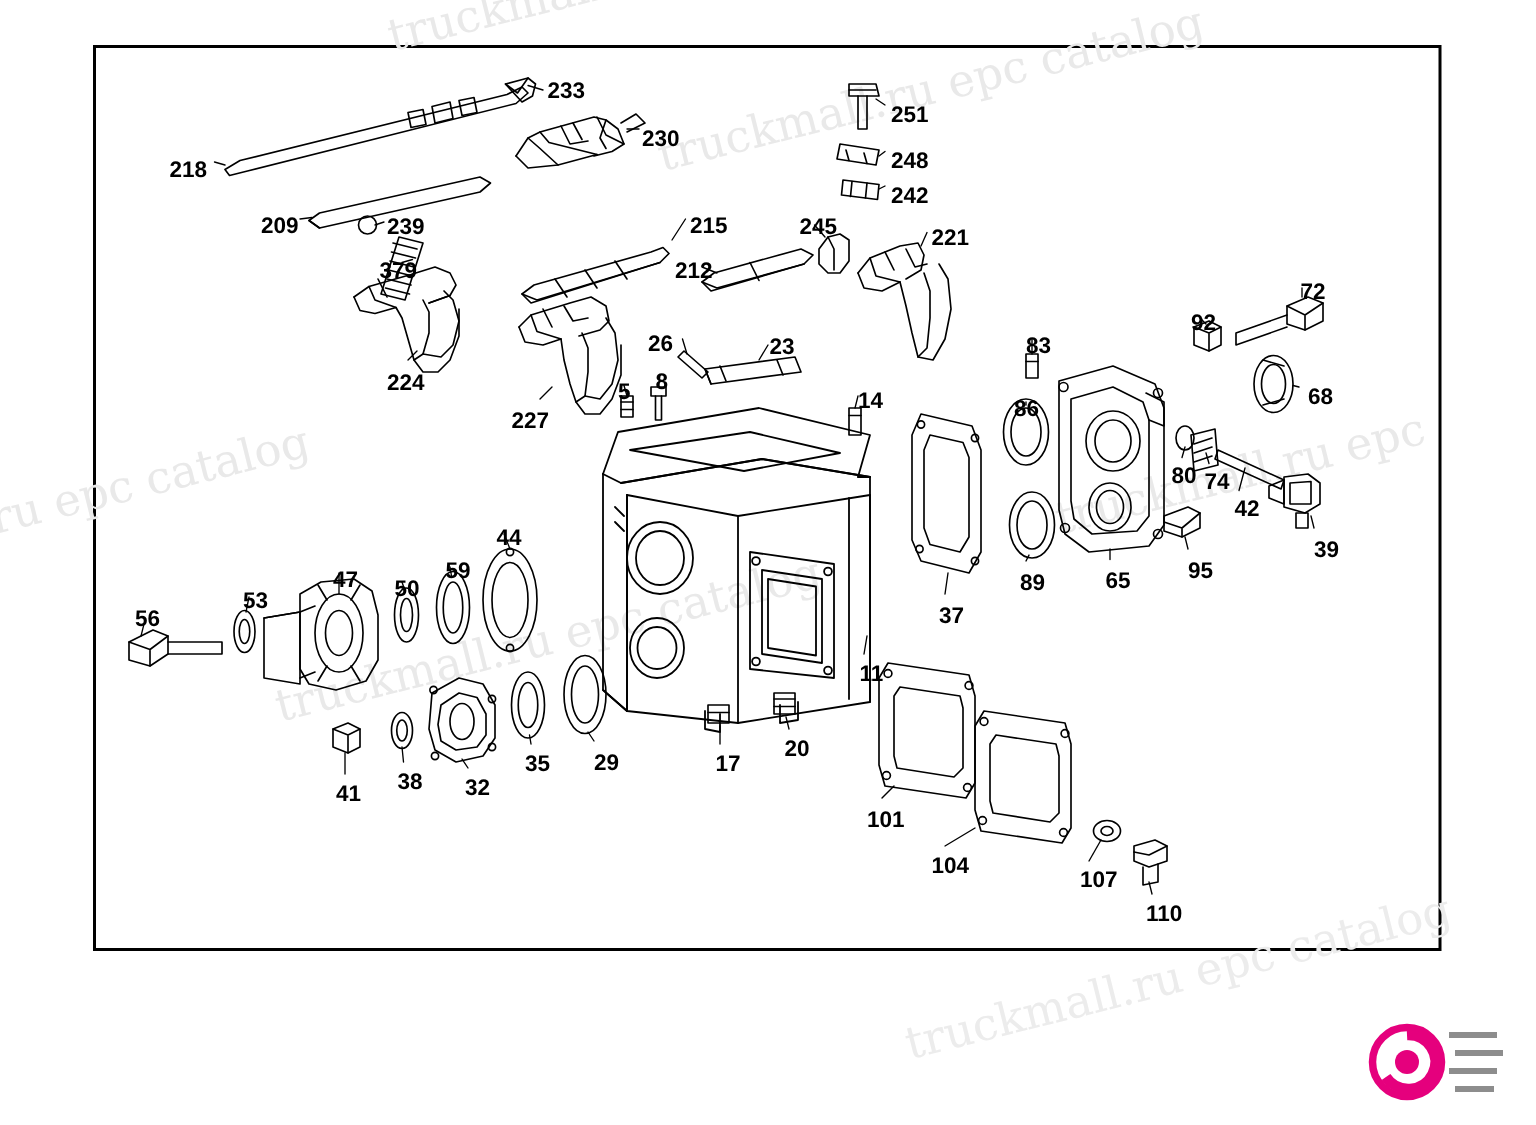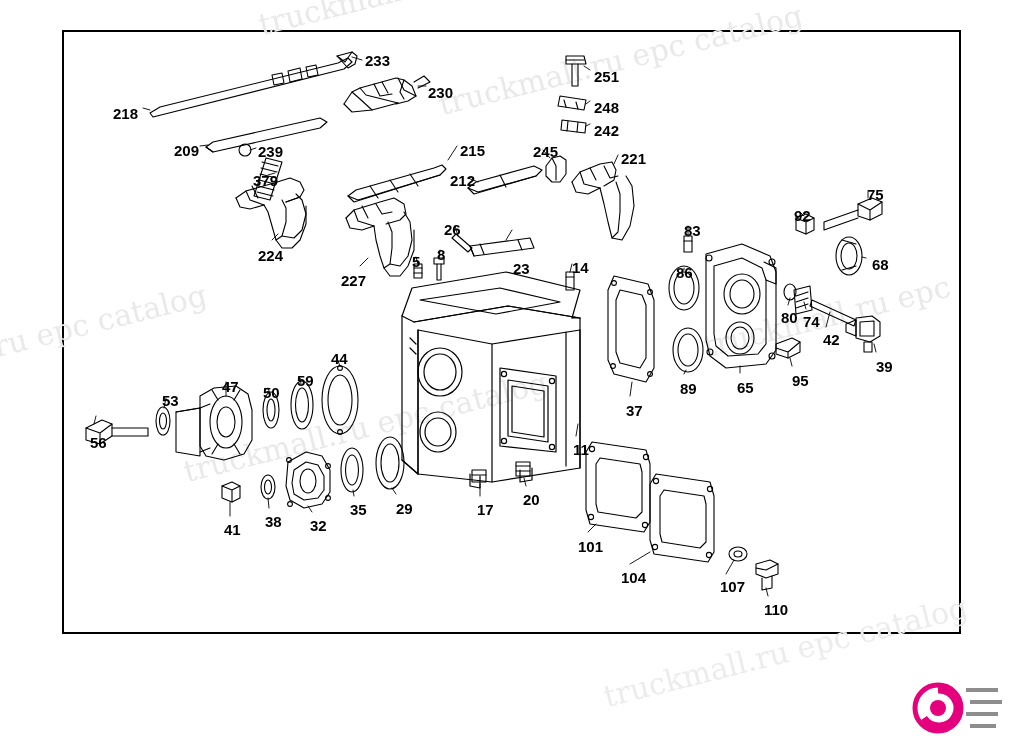--- a/index.html
+++ b/index.html
@@ -480,42 +480,42 @@
   <div class="label" style="left:341px;top:272px;">227</div>
   <div class="label" style="left:460px;top:142px;">215</div>
   <div class="label" style="left:450px;top:172px;">212</div>
   <div class="label" style="left:533px;top:143px;">245</div>
   <div class="label" style="left:621px;top:150px;">221</div>
   <div class="label" style="left:594px;top:68px;">251</div>
   <div class="label" style="left:594px;top:99px;">248</div>
   <div class="label" style="left:594px;top:122px;">242</div>
   <div class="label" style="left:412px;top:253px;">5</div>
   <div class="label" style="left:437px;top:246px;">8</div>
-  <div class="label" style="left:444px;top:221px;">26</div>
-  <div class="label" style="left:513px;top:223px;margin-top:37px;">23</div>
+  <div class="label" style="left:432px;top:221px;">26</div>
+  <div class="label" style="left:513px;top:223px;">23</div>
   <div class="label" style="left:572px;top:259px;">14</div>
   <div class="label" style="left:684px;top:222px;">83</div>
   <div class="label" style="left:676px;top:264px;">86</div>
   <div class="label" style="left:680px;top:380px;">89</div>
   <div class="label" style="left:626px;top:402px;">37</div>
   <div class="label" style="left:737px;top:379px;">65</div>
   <div class="label" style="left:792px;top:372px;">95</div>
   <div class="label" style="left:794px;top:207px;">92</div>
-  <div class="label" style="left:867px;top:186px;">75</div>
+  <div class="label" style="left:867px;top:186px;">72</div>
   <div class="label" style="left:872px;top:256px;">68</div>
   <div class="label" style="left:781px;top:309px;">80</div>
   <div class="label" style="left:803px;top:313px;">74</div>
   <div class="label" style="left:823px;top:331px;">42</div>
   <div class="label" style="left:876px;top:358px;">39</div>
   <div class="label" style="left:331px;top:350px;">44</div>
   <div class="label" style="left:222px;top:378px;">47</div>
   <div class="label" style="left:263px;top:384px;">50</div>
   <div class="label" style="left:297px;top:372px;">59</div>
   <div class="label" style="left:162px;top:392px;">53</div>
-  <div class="label" style="left:90px;top:434px;">56</div>
+  <div class="label" style="left:90px;top:404px;">56</div>
   <div class="label" style="left:224px;top:521px;">41</div>
   <div class="label" style="left:265px;top:513px;">38</div>
   <div class="label" style="left:310px;top:517px;">32</div>
   <div class="label" style="left:350px;top:501px;">35</div>
   <div class="label" style="left:396px;top:500px;">29</div>
   <div class="label" style="left:477px;top:501px;">17</div>
   <div class="label" style="left:523px;top:491px;">20</div>
   <div class="label" style="left:573px;top:441px;">11</div>
   <div class="label" style="left:578px;top:538px;">101</div>
   <div class="label" style="left:621px;top:569px;">104</div>

